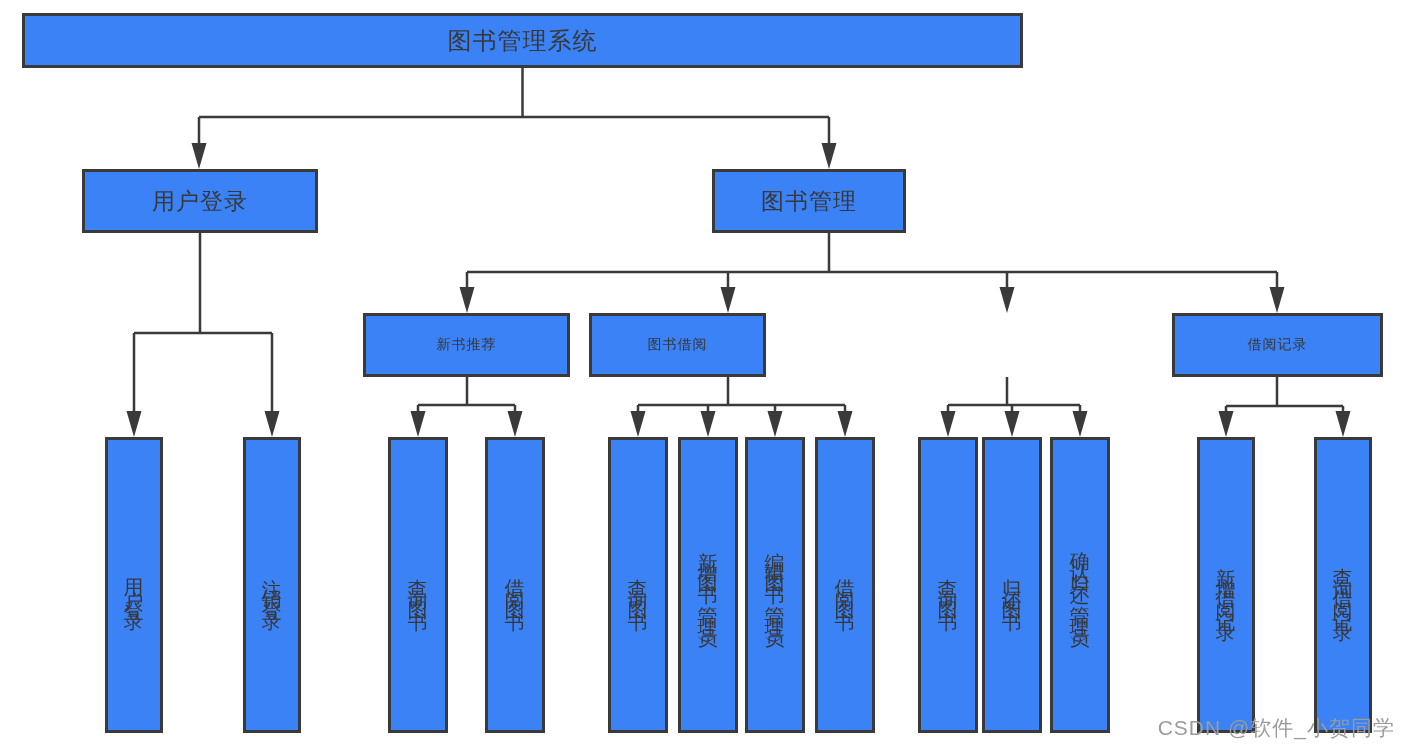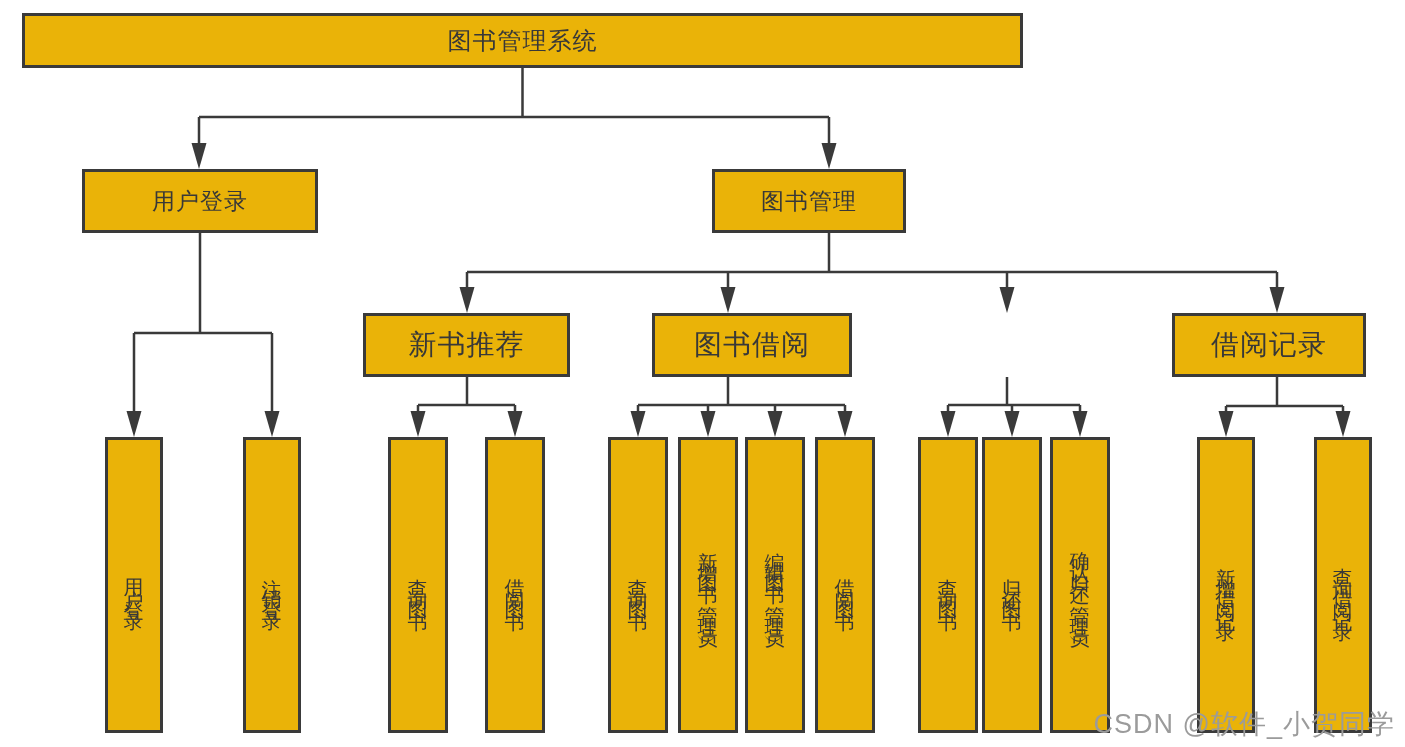--- a/index.html
+++ b/index.html
@@ -18,43 +18,43 @@
   }
   .wires {
     position: absolute;
     left: 0;
     top: 0;
     pointer-events: none;
   }
   .node {
     position: absolute;
     box-sizing: border-box;
-    background: #eab308;
+    background: #3b82f6;
     border: 3px solid #3a3a3a;
     display: flex;
     align-items: center;
     justify-content: center;
     text-align: center;
     z-index: 2;
   }
   .node.root span { font-size: 24px; letter-spacing: 1px; }
   .node.lv2  span { font-size: 23px; letter-spacing: 1px; }
-  .node.lv3  span { font-size: 28px; letter-spacing: 1px; }
+  .node.lv3  span { font-size: 14px; letter-spacing: 1px; }
   .node.leaf span {
     writing-mode: vertical-rl;
     text-orientation: mixed;
     font-size: 20px;
     letter-spacing: 11px;
     line-height: 1;
   }
   .watermark {
     position: absolute;
     right: 10px;
     bottom: 5px;
-    font-size: 27px;
+    font-size: 21px;
     color: #9b9b9b;
     letter-spacing: 1px;
     z-index: 5;
     white-space: nowrap;
   }
 </style>
 </head>
 <body>
 
 <div class="canvas">
@@ -109,24 +109,24 @@
   <div class="node lv2" style="left:82px;top:169px;width:236px;height:64px">
     <span>用户登录</span>
   </div>
   <div class="node lv2" style="left:712px;top:169px;width:194px;height:64px">
     <span>图书管理</span>
   </div>
 
   <div class="node lv3" style="left:363px;top:313px;width:207px;height:64px">
     <span>新书推荐</span>
   </div>
-  <div class="node lv3" style="left:652px;top:313px;width:200px;height:64px">
+  <div class="node lv3" style="left:589px;top:313px;width:177px;height:64px">
     <span>图书借阅</span>
   </div>
-  <div class="node lv3" style="left:1172px;top:313px;width:194px;height:64px">
+  <div class="node lv3" style="left:1172px;top:313px;width:211px;height:64px">
     <span>借阅记录</span>
   </div>
 
   <div class="node leaf" style="left:105px;top:437px;width:58px;height:296px">
     <span>用户登录</span>
   </div>
   <div class="node leaf" style="left:243px;top:437px;width:58px;height:296px">
     <span>注销登录</span>
   </div>
   <div class="node leaf" style="left:388px;top:437px;width:60px;height:296px">

